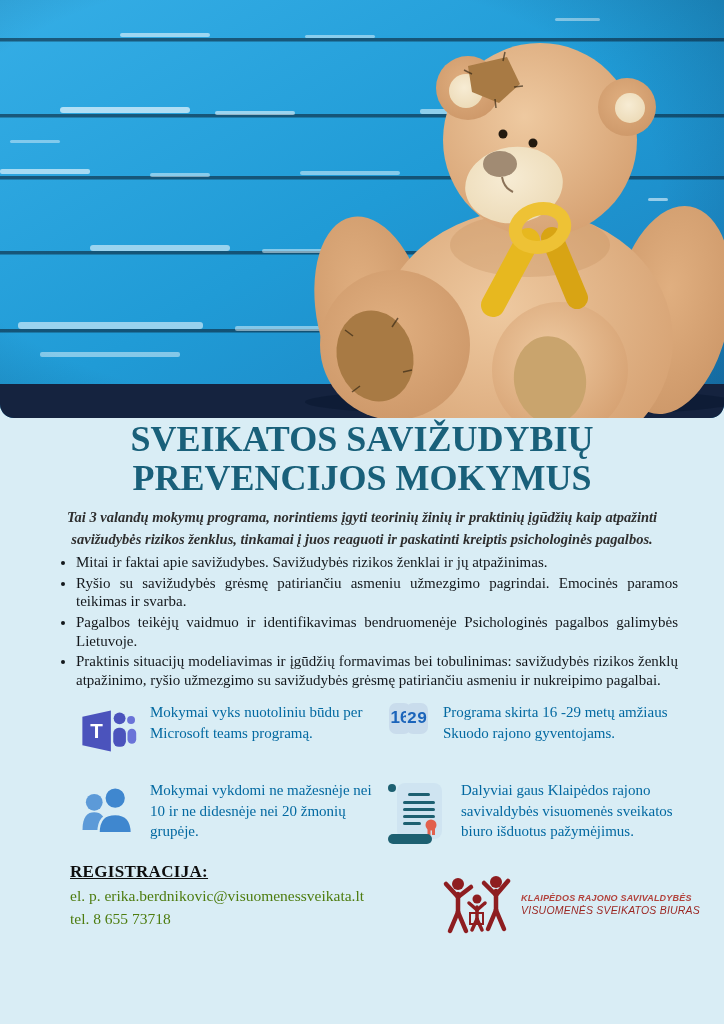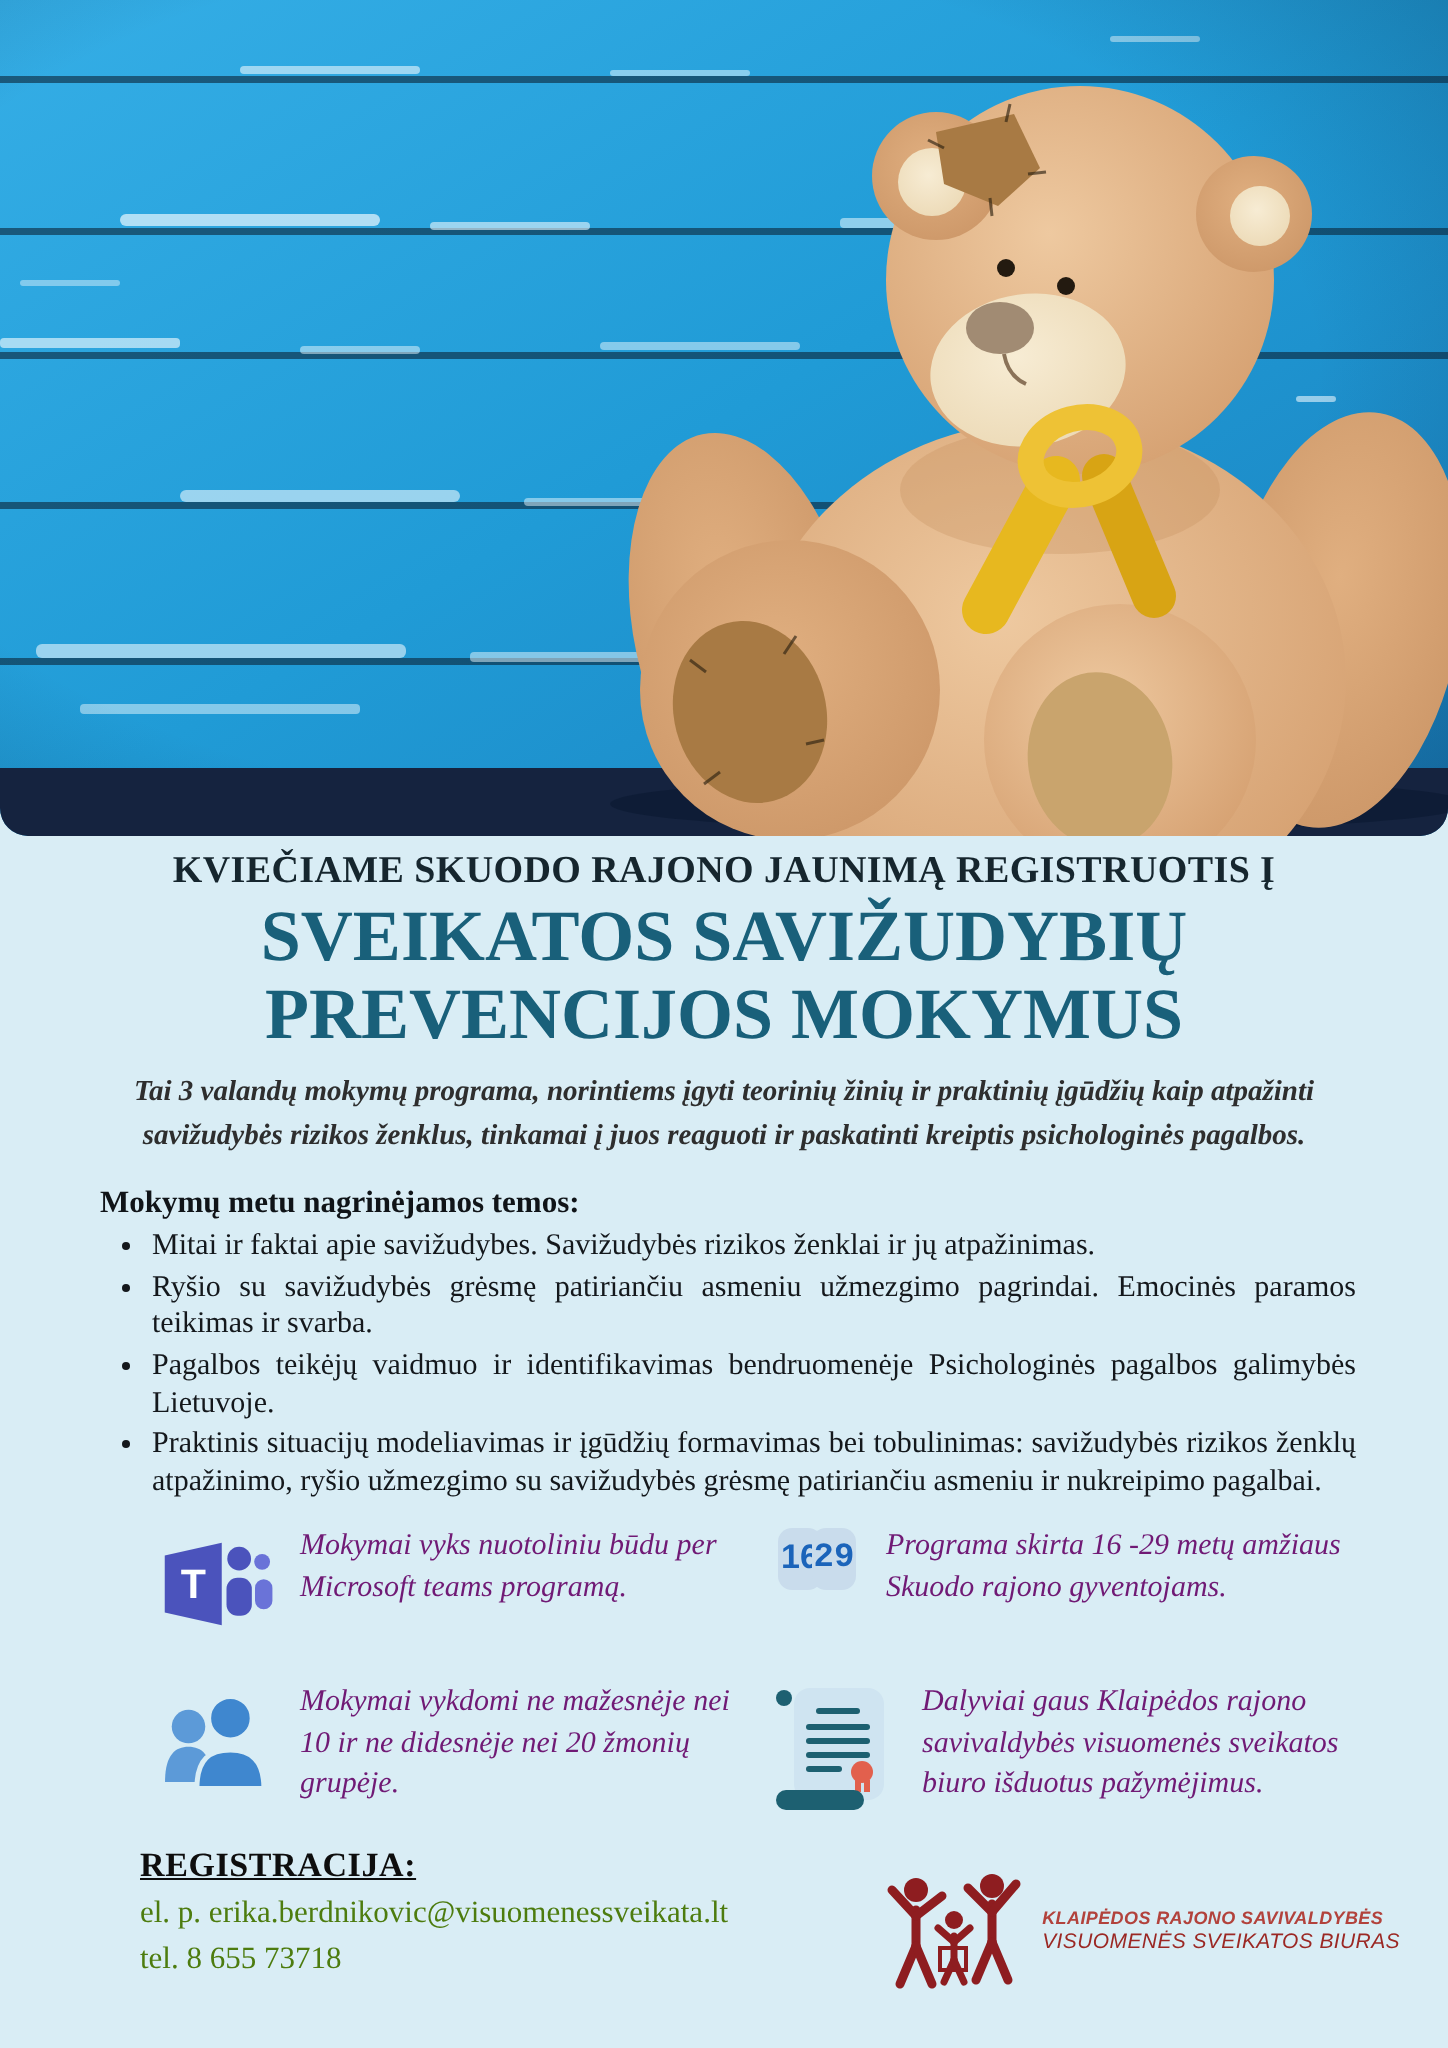--- a/index.html
+++ b/index.html
@@ -33,21 +33,21 @@
   ul.topics{margin:3px 46px 0 50px;padding-left:26px;}
   ul.topics li{
     font-size:15px;line-height:1.24;text-align:justify;color:#14181c;margin-bottom:2px;
   }
   
   .info-grid{
     margin:13px 30px 0 80px;display:grid;grid-template-columns:302px 1fr;
     column-gap:4px;row-gap:20px;
   }
   .info-cell{display:flex;gap:13px;align-items:flex-start;}
-  .info-text{font-size:15px;line-height:1.35;color:#701a75;max-width:232px;font-style:italic;}
+  .info-text{font-size:15px;line-height:1.35;color:#0369a1;max-width:232px;}
   .badges{width:44px;display:flex;align-items:center;text-align:center;}
   .badge{
     width:38px;height:31px;background:#c9dcec;border-radius:7px;
     color:#1b64ba;font-family:"Liberation Sans",sans-serif;font-weight:bold;font-size:17px;
     display:flex;align-items:center;justify-content:center;
   }
   .badge.first{transform:translateX(3px);}
   .badge.second{margin-top:1px;transform:translateX(-2px);font-family:Liberation Mono, monospace;}
   
   .footer{
@@ -177,28 +177,26 @@
 
         <g>
           <line x1="552" y1="238" x2="577" y2="298" stroke="#d8a414" stroke-width="22" stroke-linecap="round"></line>
           <line x1="528" y1="240" x2="493" y2="305" stroke="#e7b81f" stroke-width="24" stroke-linecap="round"></line>
           <ellipse cx="540" cy="228" rx="25" ry="19" fill="none" stroke="#eec235" stroke-width="13" transform="rotate(-15 540 228)"></ellipse>
         </g>
       </g>
     </svg>
   </div>
 
-  <div class="invitation">KVIEČIAME SKUODO RAJONO JAUNIMĄ REGISTRUOTIS Į</div>
   <div class="title">
     <div>SVEIKATOS SAVIŽUDYBIŲ</div>
     <div>PREVENCIJOS MOKYMUS</div>
   </div>
   <div class="intro">Tai 3 valandų mokymų programa, norintiems įgyti teorinių žinių ir praktinių įgūdžių kaip atpažinti savižudybės rizikos ženklus, tinkamai į juos reaguoti ir paskatinti kreiptis psichologinės pagalbos.</div>
 
-  <div class="topics-heading">Mokymų metu nagrinėjamos temos:</div>
   <ul class="topics">
     <li>Mitai ir faktai apie savižudybes. Savižudybės rizikos ženklai ir jų atpažinimas.</li>
     <li>Ryšio su savižudybės grėsmę patiriančiu asmeniu užmezgimo pagrindai. Emocinės paramos teikimas ir svarba.</li>
     <li>Pagalbos teikėjų vaidmuo ir identifikavimas bendruomenėje Psichologinės pagalbos galimybės Lietuvoje.</li>
     <li>Praktinis situacijų modeliavimas ir įgūdžių formavimas bei tobulinimas: savižudybės rizikos ženklų atpažinimo, ryšio užmezgimo su savižudybės grėsmę patiriančiu asmeniu ir nukreipimo pagalbai.</li>
   </ul>
 
   <div class="info-grid">
 
     <div class="info-cell">

